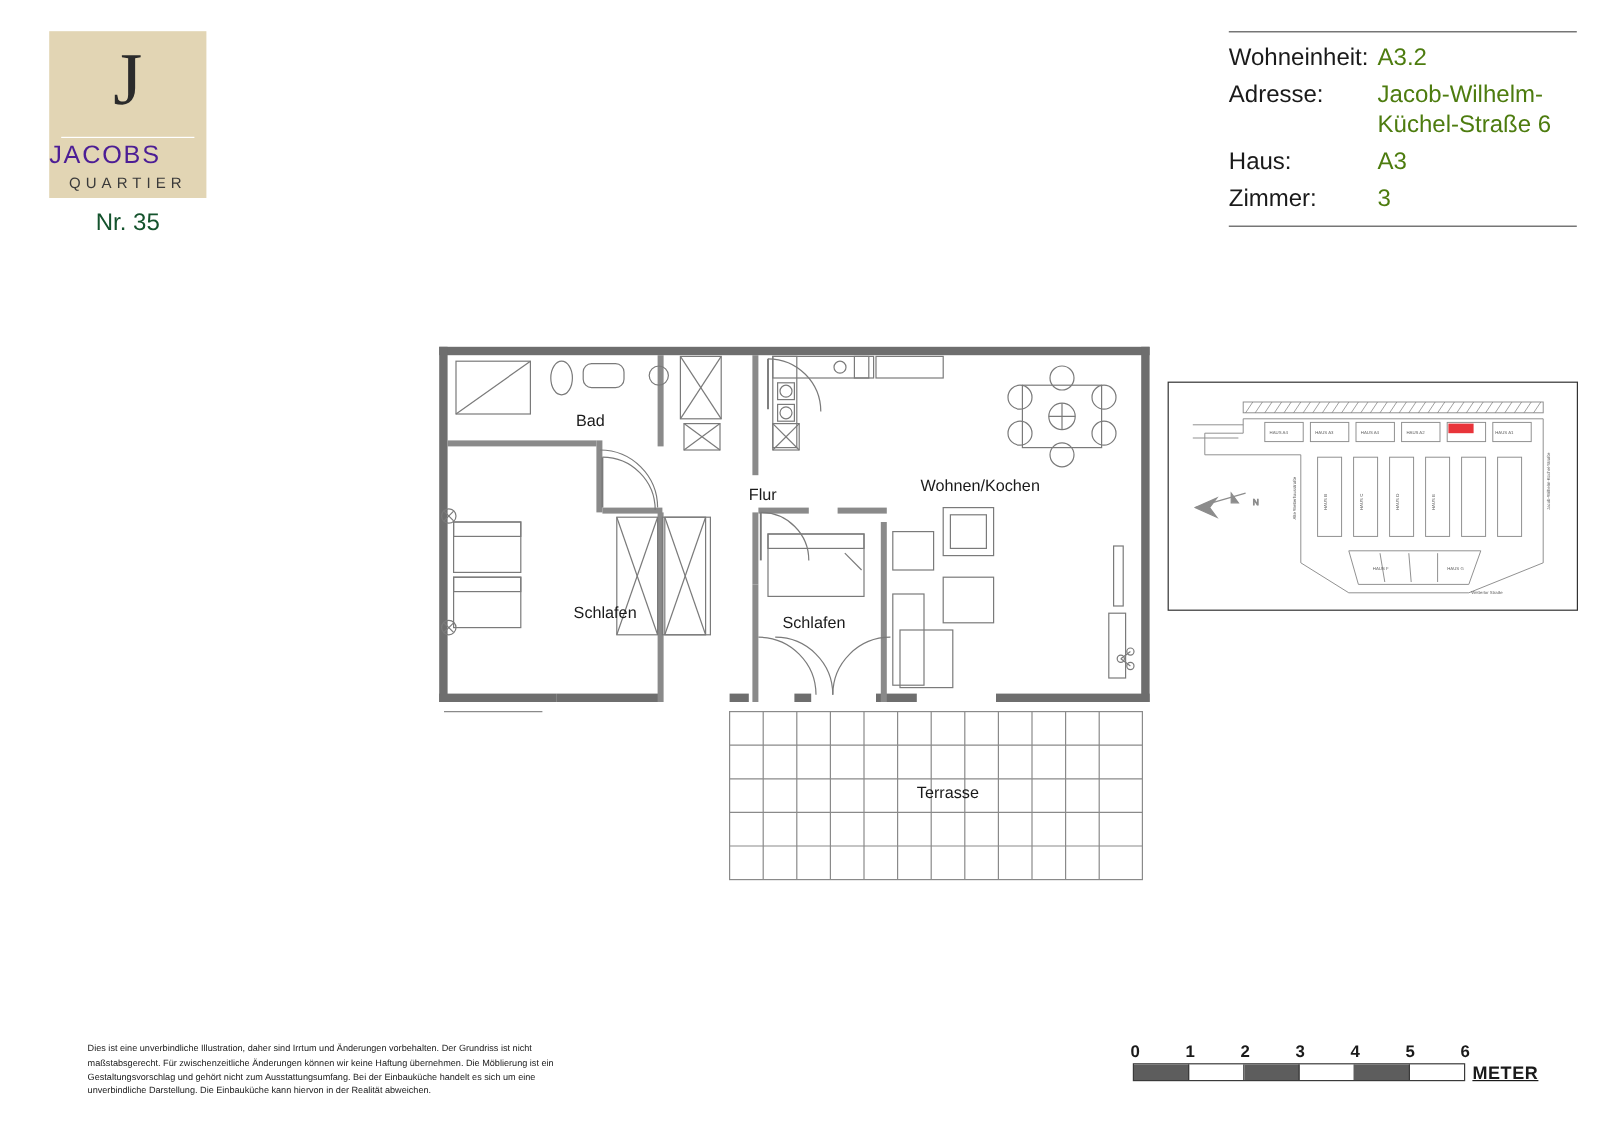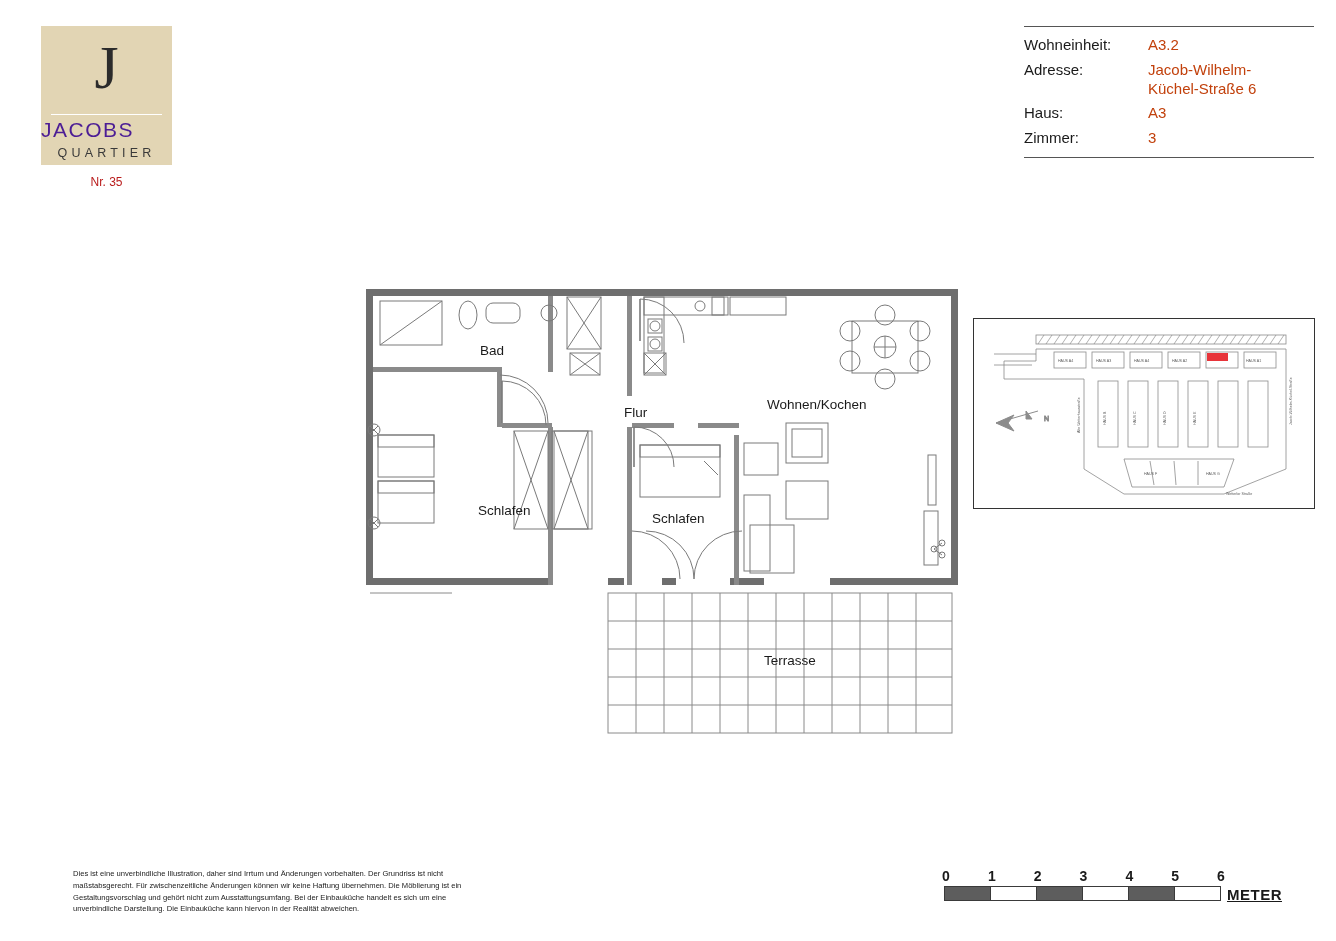--- a/index.html
+++ b/index.html
@@ -17,29 +17,29 @@
   #logo-divider{position:absolute;left:10px;right:10px;top:88px;height:1px;background:#ffffff;}
   #logo-name{
     position:absolute;left:0;right:0;top:92px;
     font-family:"Liberation Sans",sans-serif;font-size:21px;letter-spacing:1.5px;color:#4c1d95;
   }
   #logo-sub{
     position:absolute;left:0;right:0;top:120px;text-align:center;
     font-family:"Liberation Sans",sans-serif;font-size:12.5px;letter-spacing:4.2px;color:#3a3a3a;
   }
   #logo-nr{
-    margin-top:10px;text-align:center;font-size:12px;color:#b91c1c;
+    margin-top:10px;text-align:center;font-size:20px;color:#14532d;
     font-family:"Liberation Sans",sans-serif;
   }
   
   #info-table{position:absolute;right:22px;top:26px;width:290px;border-top:1px solid #555;border-bottom:1px solid #555;}
   #info-table table{border-collapse:collapse;width:100%;}
-  #info-table td{font-size:15px;padding:3px 0 3px 0;vertical-align:top;line-height:1.25;}
+  #info-table td{font-size:20px;padding:3px 0 3px 0;vertical-align:top;line-height:1.25;}
   #info-table td.k{width:124px;color:#1a1a1a;}
-  #info-table td.v{color:#c2410c;}
+  #info-table td.v{color:#4d7c0f;}
   #info-table tr:first-child td{padding-top:9px;}
   #info-table tr:last-child td{padding-bottom:9px;}
   
   #sitemap{position:absolute;left:973px;top:318px;width:340px;height:189px;border:1px solid #333;background:#fff;overflow:hidden;}
   
   #plan{position:absolute;left:352px;top:275px;width:620px;height:470px;}
   .room-label{position:absolute;font-size:13.5px;color:#1a1a1a;white-space:nowrap;font-family:"Liberation Sans",sans-serif;}
   
   #disclaimer{position:absolute;left:52px;top:868px;width:420px;font-size:7.6px;line-height:1.55;color:#1a1a1a;margin-left:21px;}
   

